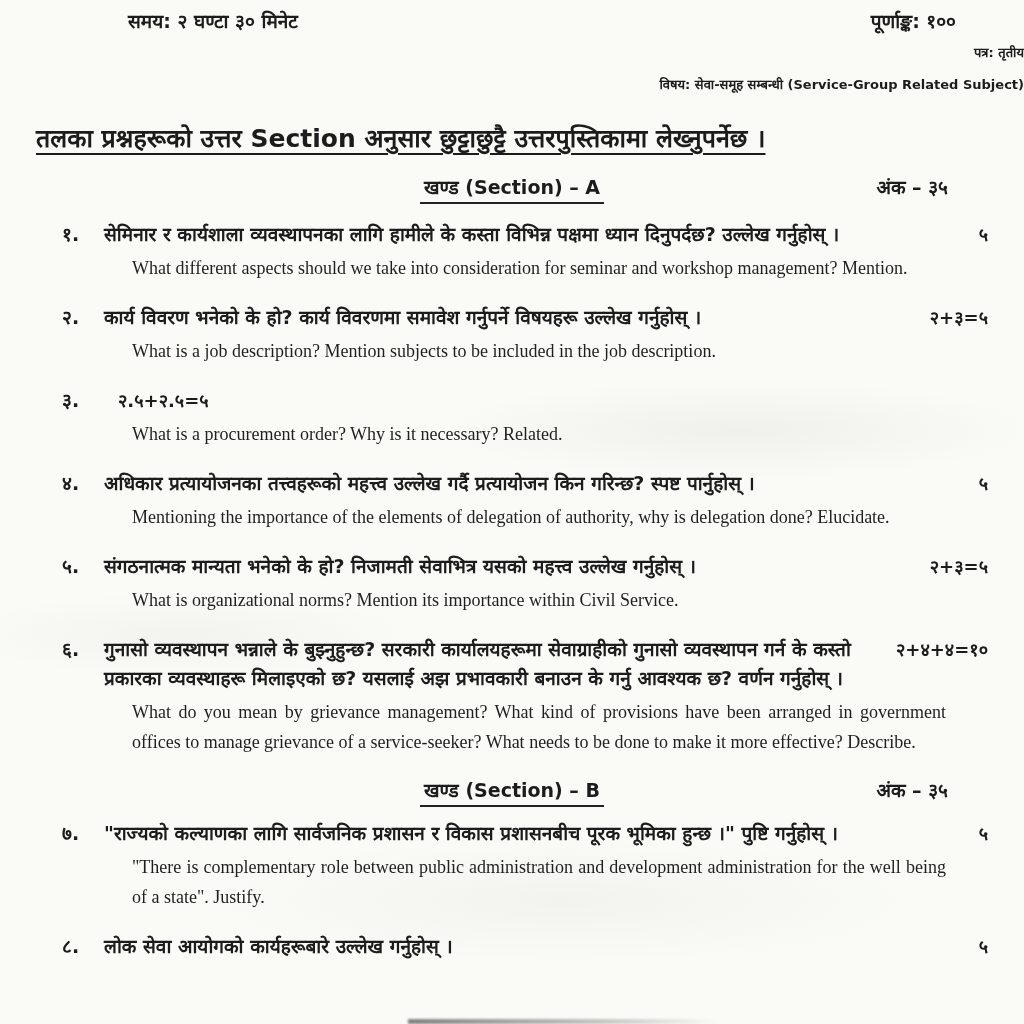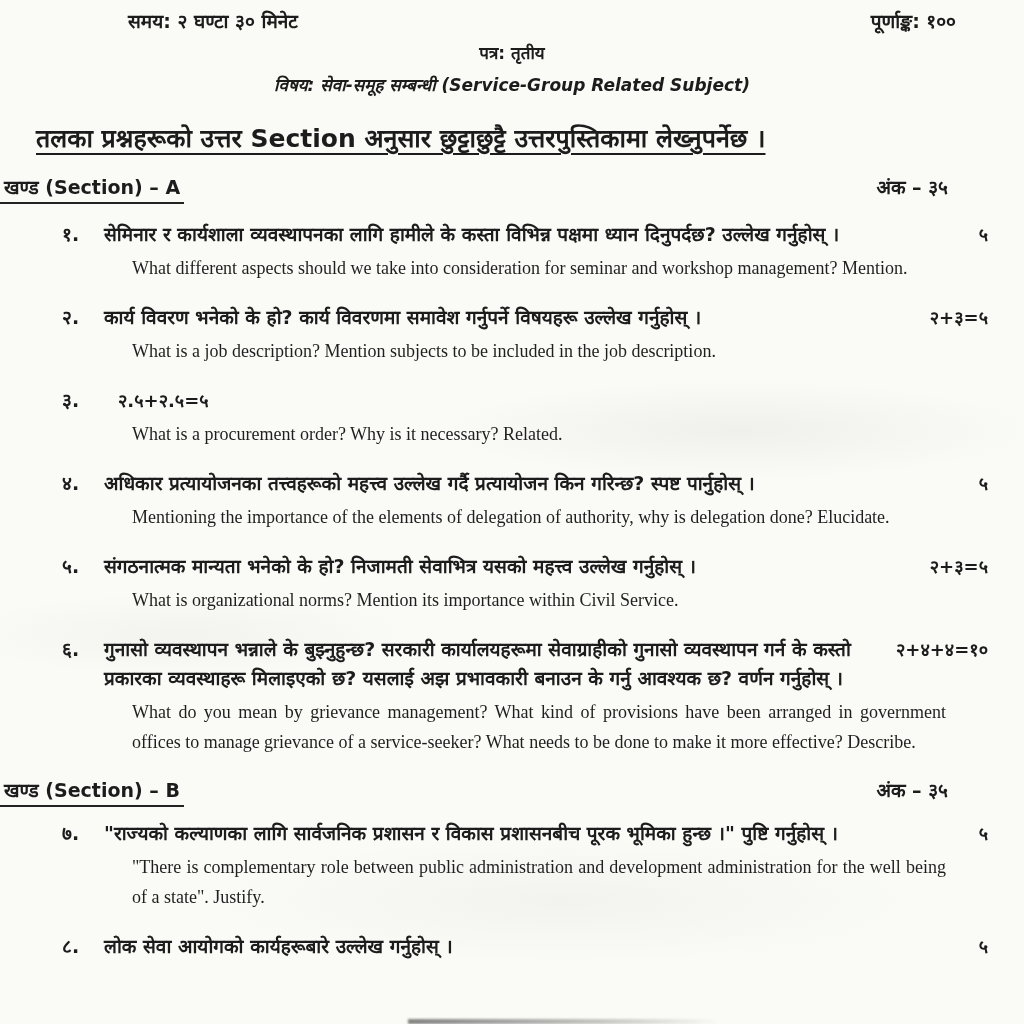--- a/index.html
+++ b/index.html
@@ -21,38 +21,38 @@
   .dev { font-family: "DejaVu Sans", "Liberation Sans", sans-serif; }
 
   .header-row {
     display: flex;
     justify-content: space-between;
     padding: 8px 68px 0 128px;
     font-size: 19px;
     font-weight: 700;
     line-height: 26px;
   }
-  .center-line { text-align: center; font-size: 17px; font-weight: 700; line-height: 26px; }
+  .center-line { text-align: right; font-size: 13px; font-weight: 700; line-height: 26px; }
   .paper-line   { margin-top: 6px; }
-  .subject-line { margin-top: 6px; font-style: italic; }
+  .subject-line { margin-top: 6px; }
 
   .instruction {
     margin: 26px 0 0 36px;
     font-size: 25px;
     font-weight: 700;
     line-height: 30px;
     text-decoration: underline;
     text-decoration-thickness: 2px;
     text-underline-offset: 6px;
     width: fit-content;
   }
 
   .section-row {
     position: relative;
-    text-align: left;
+    text-align: center;
     margin-top: 20px;
     margin-bottom: 16px;
     height: 30px;
   }
   .section-title {
     display: inline-block;
     font-size: 19px;
     font-weight: 700;
     line-height: 26px;
     border-bottom: 2px solid #222;

